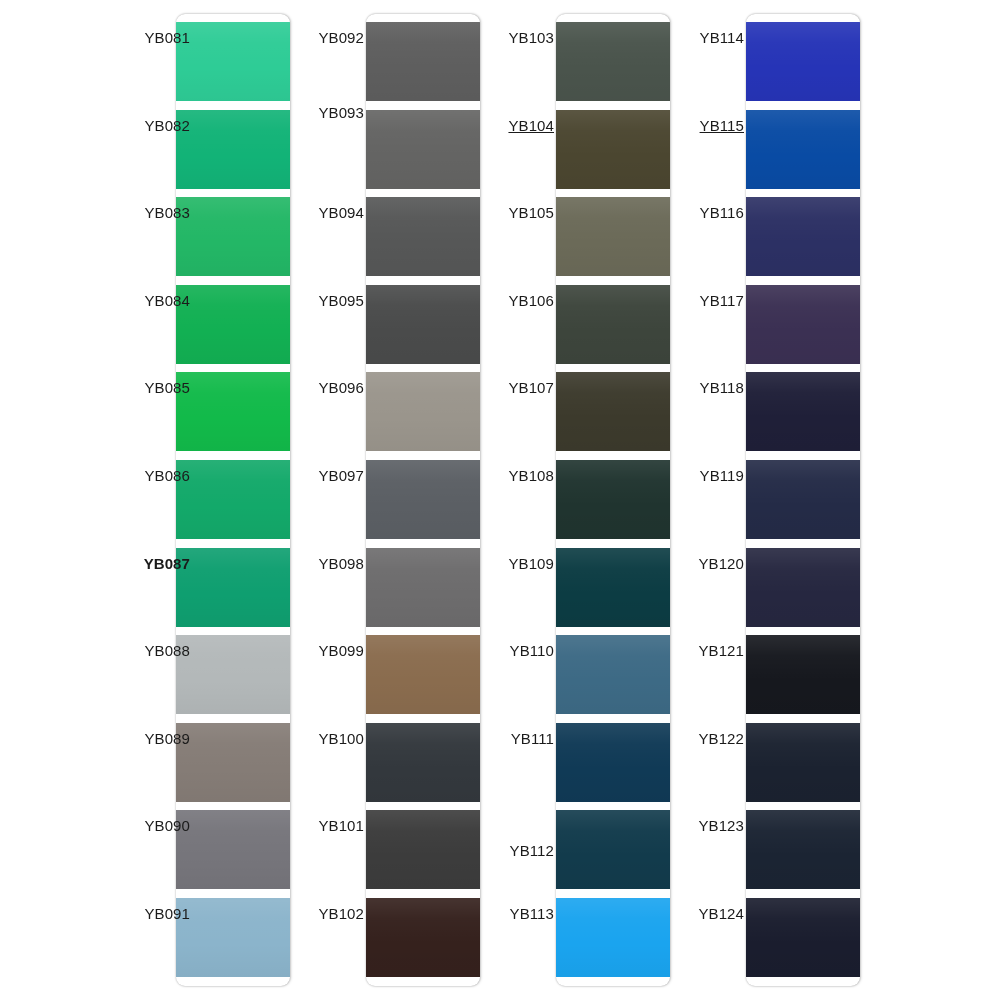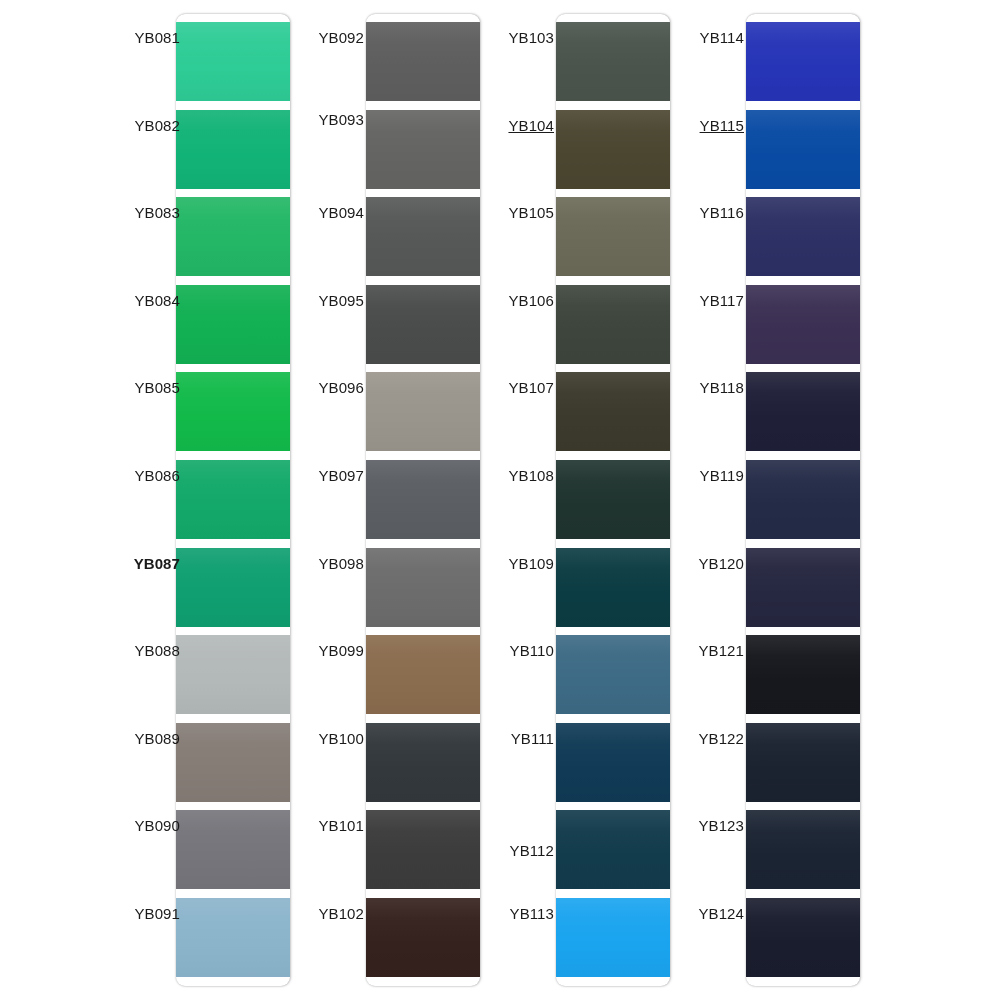--- a/index.html
+++ b/index.html
@@ -83,21 +83,21 @@
     position: absolute;
     width: 76px;
     text-align: right;
     font-size: 15px;
     color: #1b1b1b;
     letter-spacing: 0.1px;
     line-height: 1;
     white-space: nowrap;
   }
 
-  .col-1 .swatch-label { left: 6px; }
+  .col-1 .swatch-label { left: 16px; }
   .col-2 .swatch-label { left: 0px; }
   .col-3 .swatch-label { left: 0px; }
   .col-4 .swatch-label { left: 0px; }
 </style>
 </head>
 <body>
 
 <div id="chart-root">
   <div class="swatch-column col-1">
     <div class="strip-card">
@@ -177,21 +177,21 @@
           <div class="swatch-chip" title="YB100" style="background: rgb(51, 56, 61);"></div>
         </div>
         <div class="swatch-row" style="top: 796.4px; height: 79px;">
           <div class="swatch-chip" title="YB101" style="background: rgb(60, 60, 60);"></div>
         </div>
         <div class="swatch-row" style="top: 884px; height: 79px;">
           <div class="swatch-chip" title="YB102" style="background: rgb(53, 33, 29);"></div>
         </div>
       </div>
   <div class="swatch-label" style="top: 30px;">YB092</div>
-      <div class="swatch-label" style="top: 112px;">YB093</div>
+      <div class="swatch-label" style="top: 105px;">YB093</div>
       <div class="swatch-label" style="top: 205.2px;">YB094</div>
       <div class="swatch-label" style="top: 292.8px;">YB095</div>
       <div class="swatch-label" style="top: 380.4px;">YB096</div>
       <div class="swatch-label" style="top: 468px;">YB097</div>
       <div class="swatch-label" style="top: 555.6px;">YB098</div>
       <div class="swatch-label" style="top: 643.2px;">YB099</div>
       <div class="swatch-label" style="top: 730.8px;">YB100</div>
       <div class="swatch-label" style="top: 818.4px;">YB101</div>
       <div class="swatch-label" style="top: 906px;">YB102</div>
     </div>

